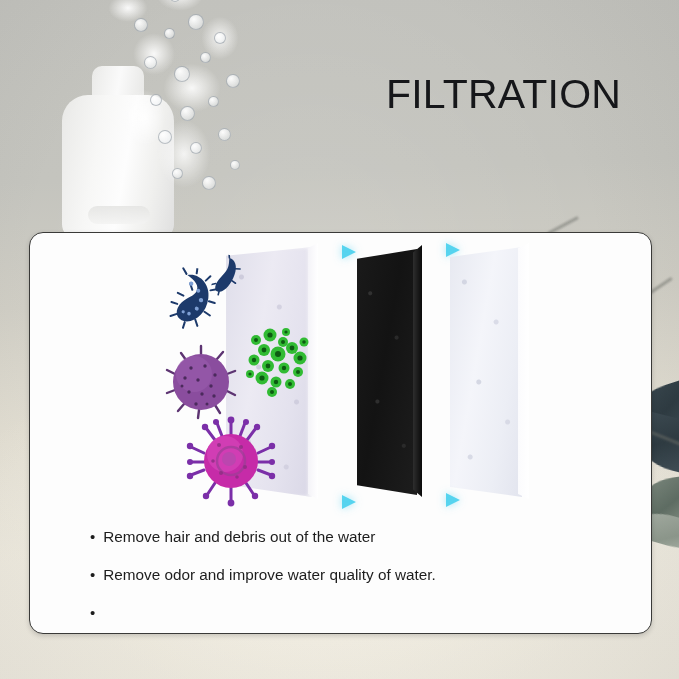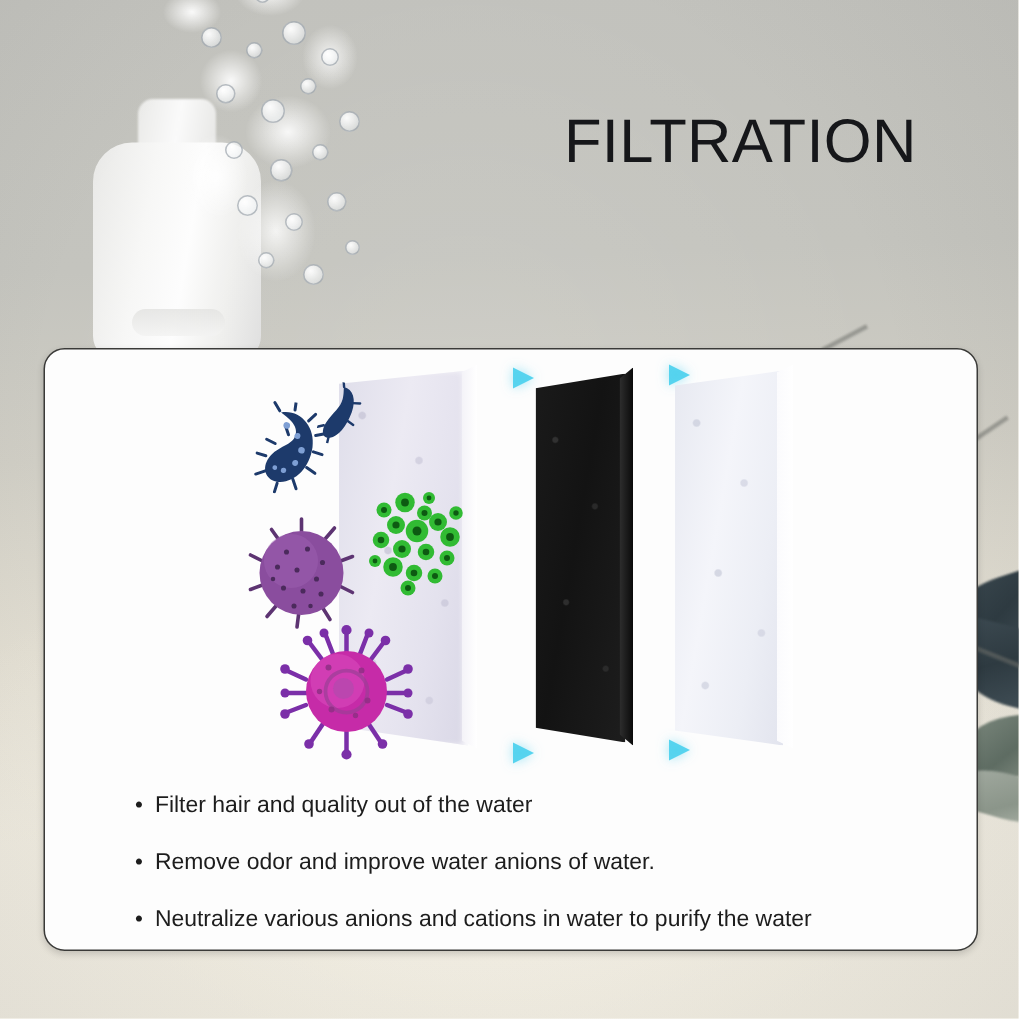--- a/index.html
+++ b/index.html
@@ -71,21 +71,21 @@
   }
   .leaf-pale{
     background:linear-gradient(150deg,#aab2a8 0%,#8e998d 60%,#b9c0b5 100%);
   }
   .twig{
     position:absolute;background:rgba(110,112,106,.55);filter:blur(.8px);
   }
 
   
   .headline{
-    position:absolute;left:376px;top:70px;width:290px;
+    position:absolute;left:386px;top:70px;width:290px;
     color:#16171a;
     font-size:41px;line-height:48px;font-weight:400;
     letter-spacing:.2px;
     font-family:"Liberation Sans", sans-serif;
   }
   .headline div{white-space:nowrap;}
 
   
   .card{
     position:absolute;left:29px;top:232px;width:621px;height:400px;
@@ -413,26 +413,25 @@
       <div class="arrow" style="left:392px;top:256px;">
         <svg width="40" height="22" viewBox="0 0 40 22">
           <path d="M2 11 L24 11 L24 4 L38 11 L24 18 L24 11 Z" fill="#4fd2ee" opacity="0.95"></path>
         </svg>
       </div>
     </div>
 
     <div class="bullets">
       <div class="bullet">
         <span class="dot">•</span>
-        <span>Filter hair and quality out of the water</span>
+        <span>Remove hair and debris out of the water</span>
       </div>
       <div class="bullet">
         <span class="dot">•</span>
-        <span>Remove odor and improve water anions of water.</span>
+        <span>Remove odor and improve water quality of water.</span>
       </div>
       <div class="bullet">
         <span class="dot">•</span>
-        <span>Neutralize various anions and cations in water to purify the water</span>
       </div>
     </div>
 
   </div>
 </div>
 
 </body></html>

